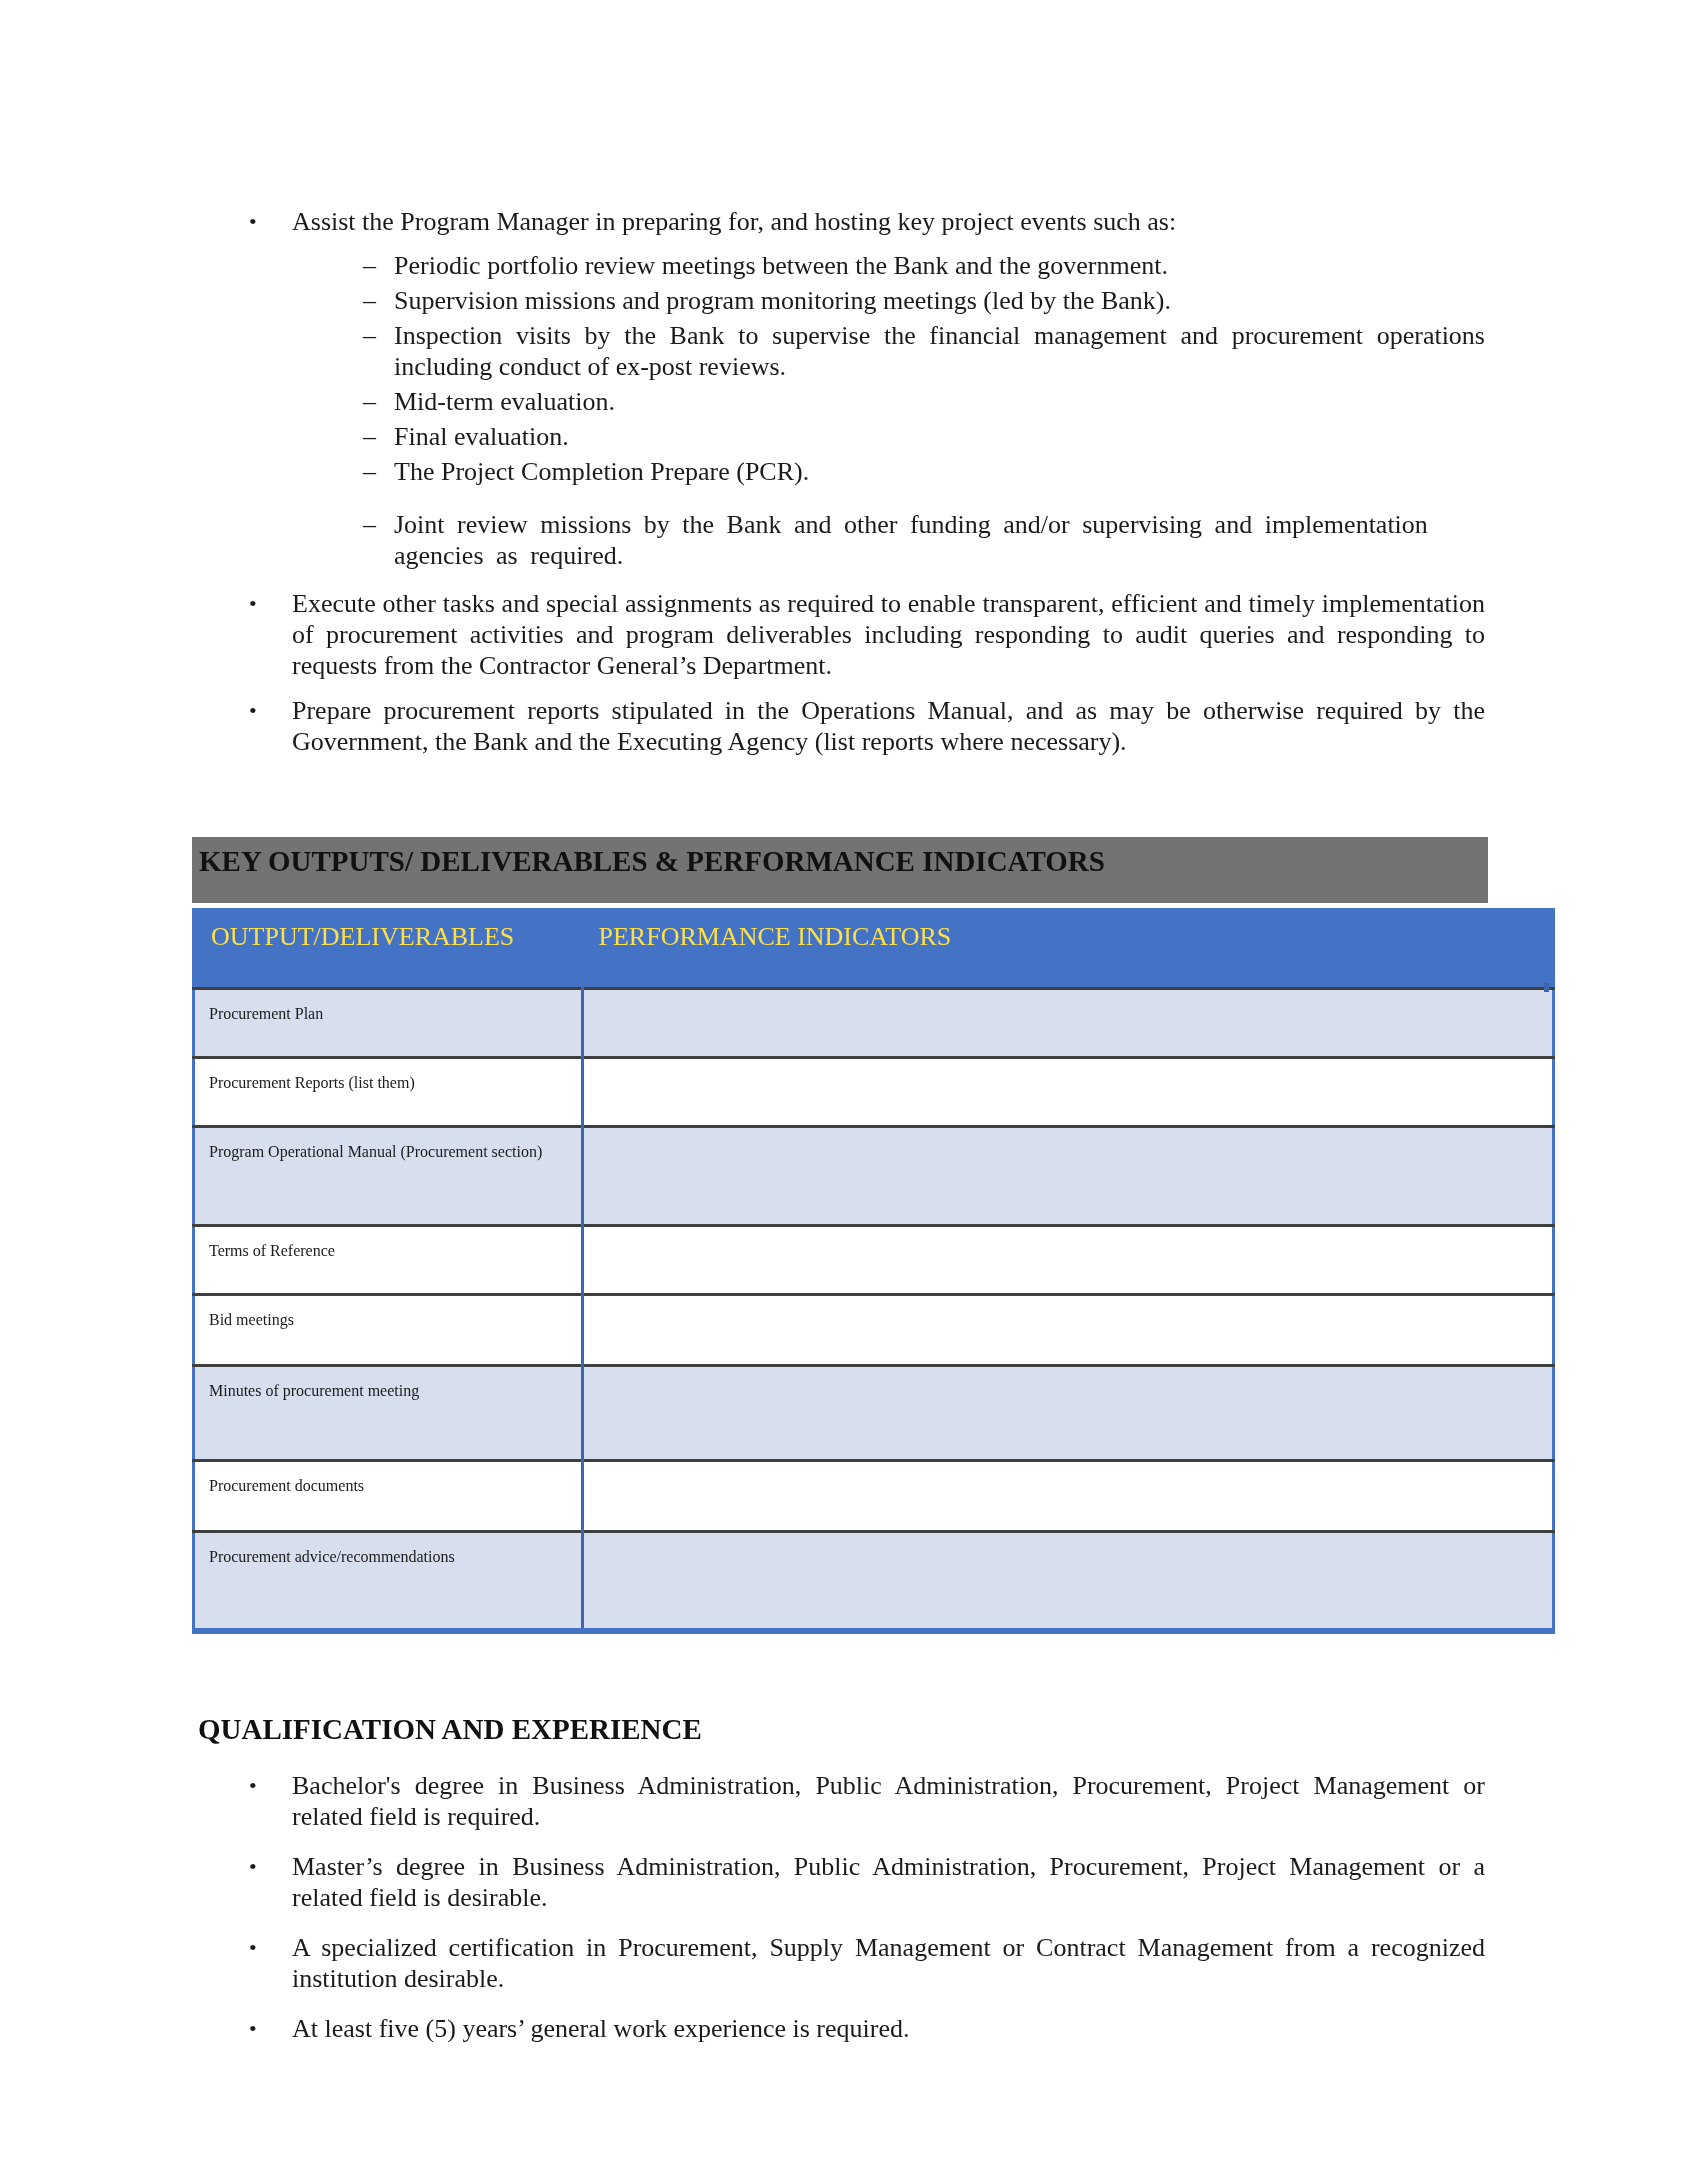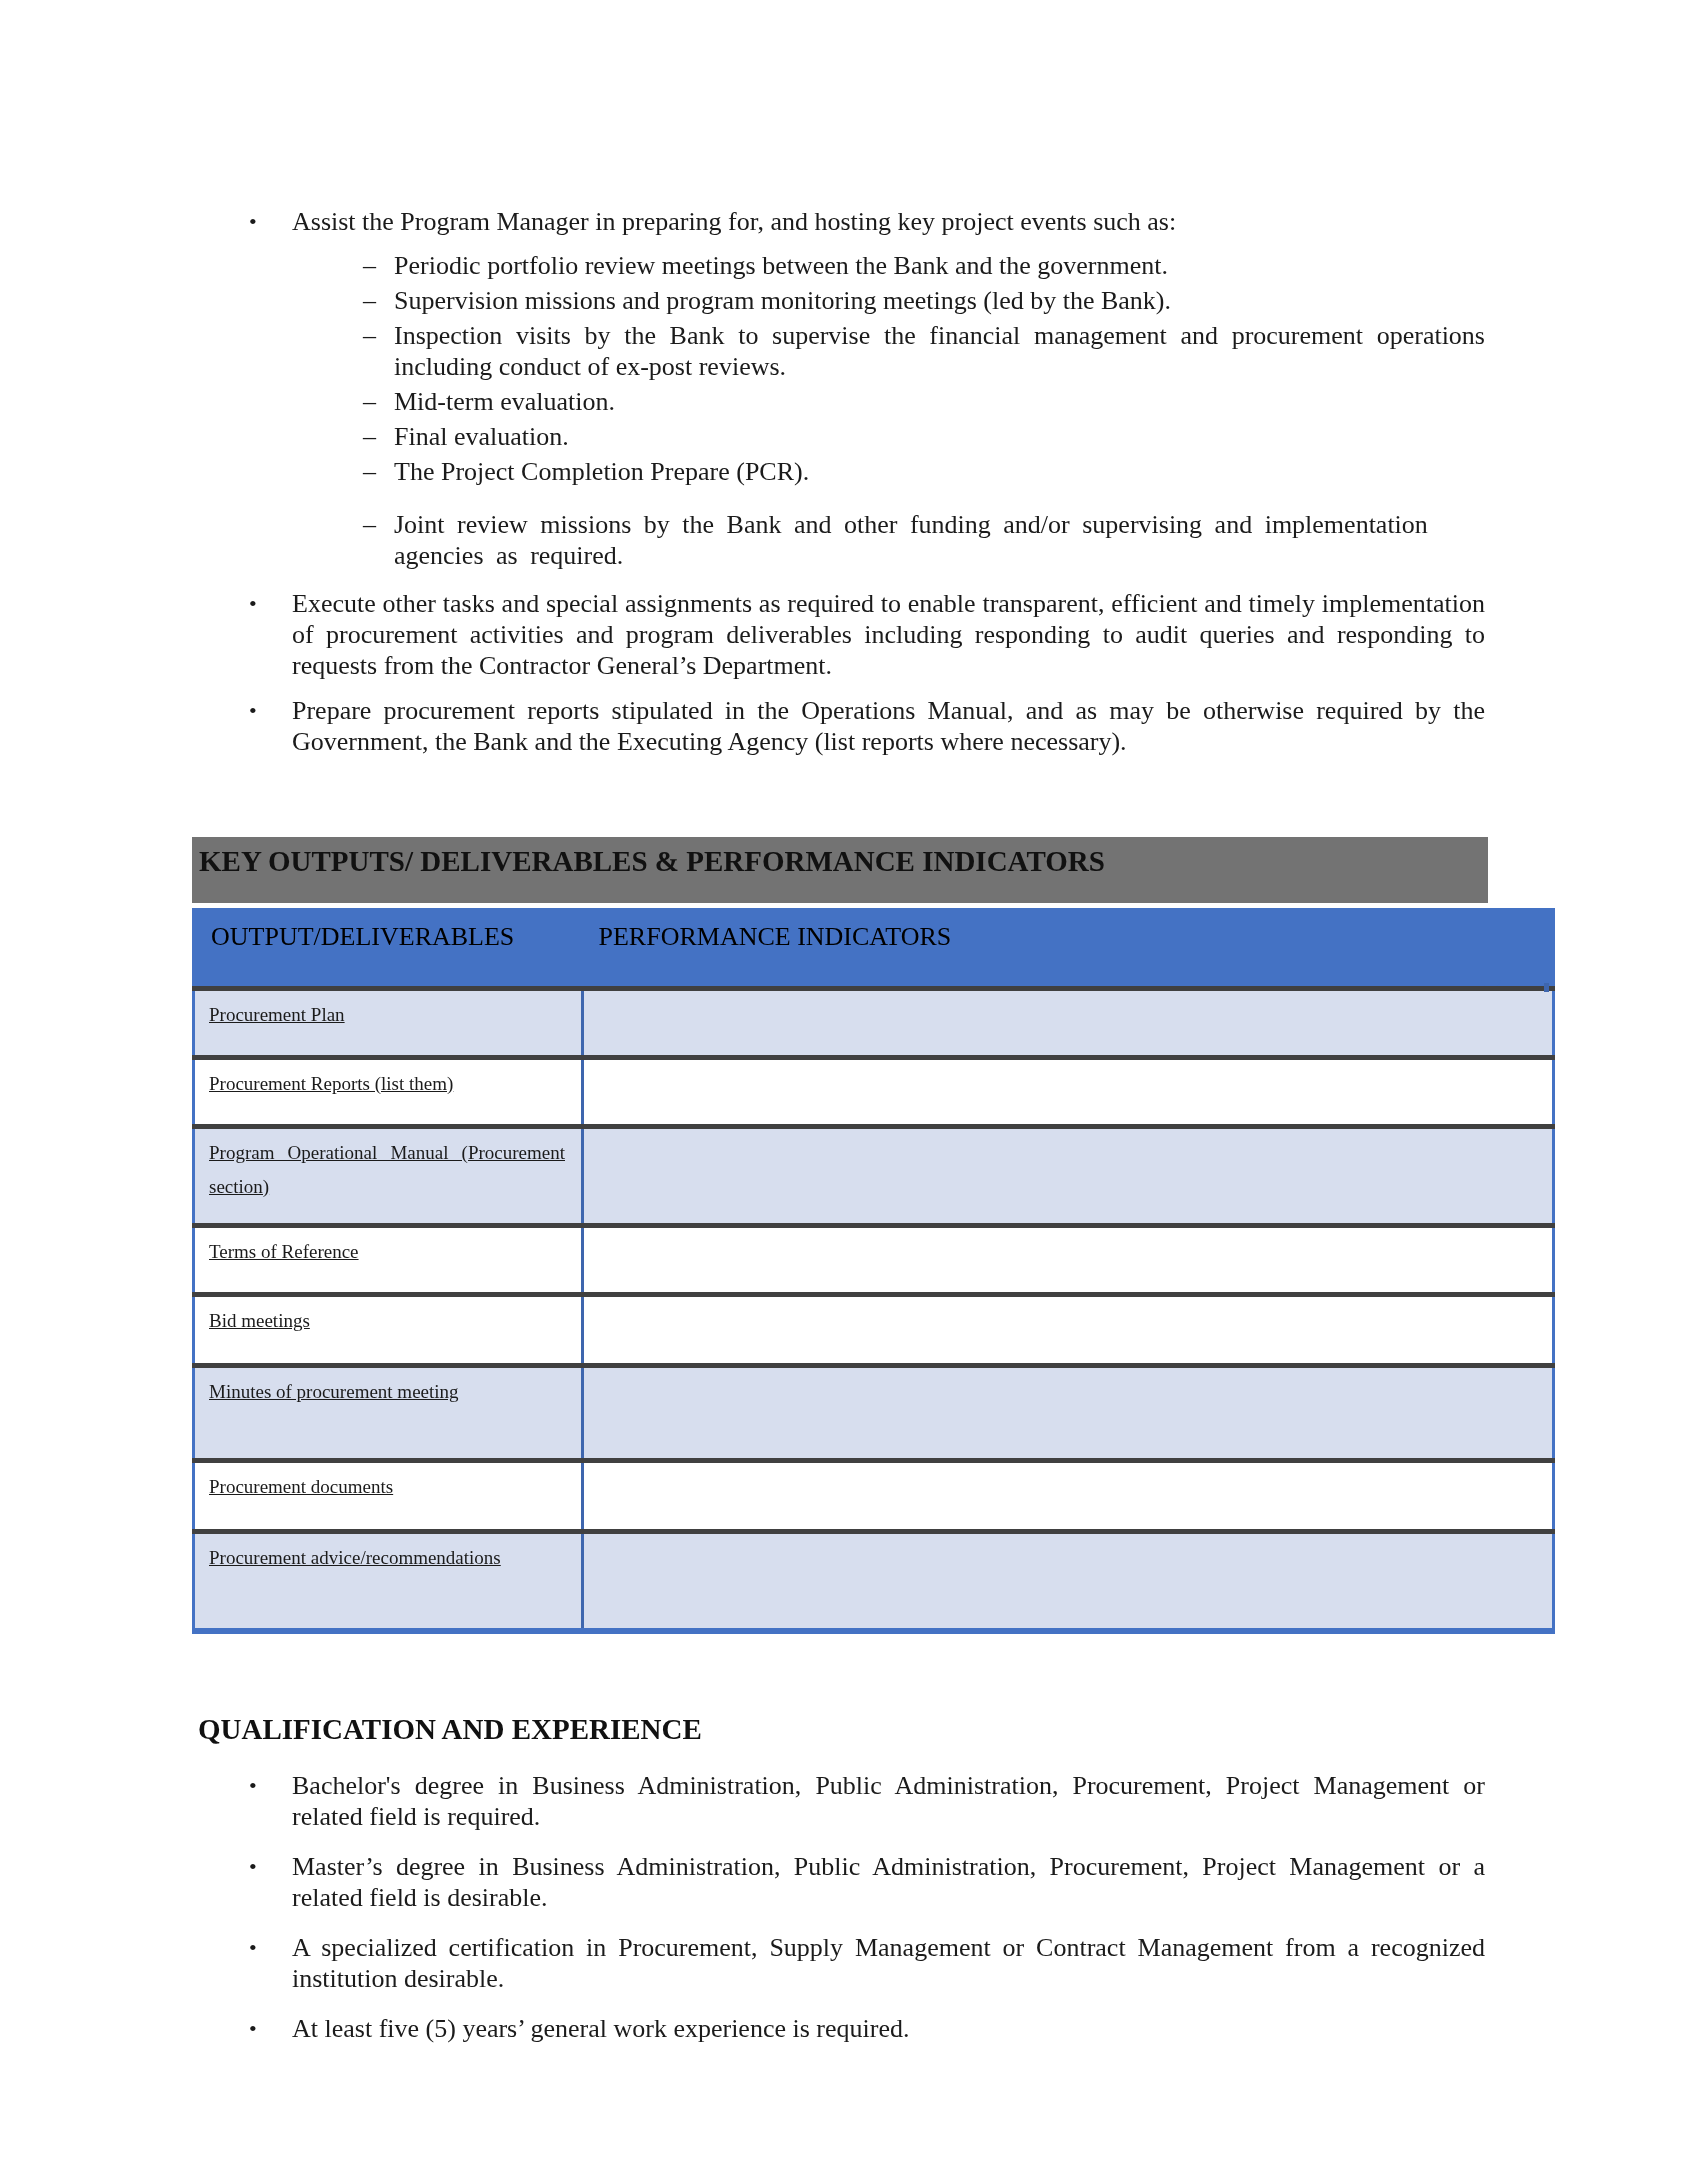--- a/index.html
+++ b/index.html
@@ -73,39 +73,38 @@
     width: 1360px;
     border-collapse: collapse;
     table-layout: fixed;
     border: 3px solid #4472c4;
     border-bottom-width: 6px;
   }
   table.kt col.c1 { width: 389px; }
   table.kt col.c2 { width: 971px; }
   table.kt th {
     background: #4472c4;
-    color: #000000;
+    color: #fde047;
     font-weight: normal;
     text-align: left;
     vertical-align: top;
     font-size: 26px;
     line-height: 30px;
     padding: 11px 0 0 16px;
     height: 79px;
     box-sizing: border-box;
     border: 0;
   }
   table.kt td {
     vertical-align: top;
-    font-size: 19px;
+    font-size: 16px;
     line-height: 34px;
     padding: 7px 16px 0 14px;
-    border-top: 5px solid #404040;
+    border-top: 3px solid #404040;
     box-sizing: border-box;
-    text-decoration: underline;
   }
   table.kt td.c1 { border-right: 3px solid #3e66ae; }
   table.kt td.jt { text-align: justify; text-align-last: left; }
   tr.alt td { background: #d7deee; }
   tr.h65 { height: 69px; }
   tr.h63 { height: 67px; }
   tr.h95 { height: 99px; }
   tr.h67 { height: 71px; }
   tr.h91 { height: 95px; }
 

